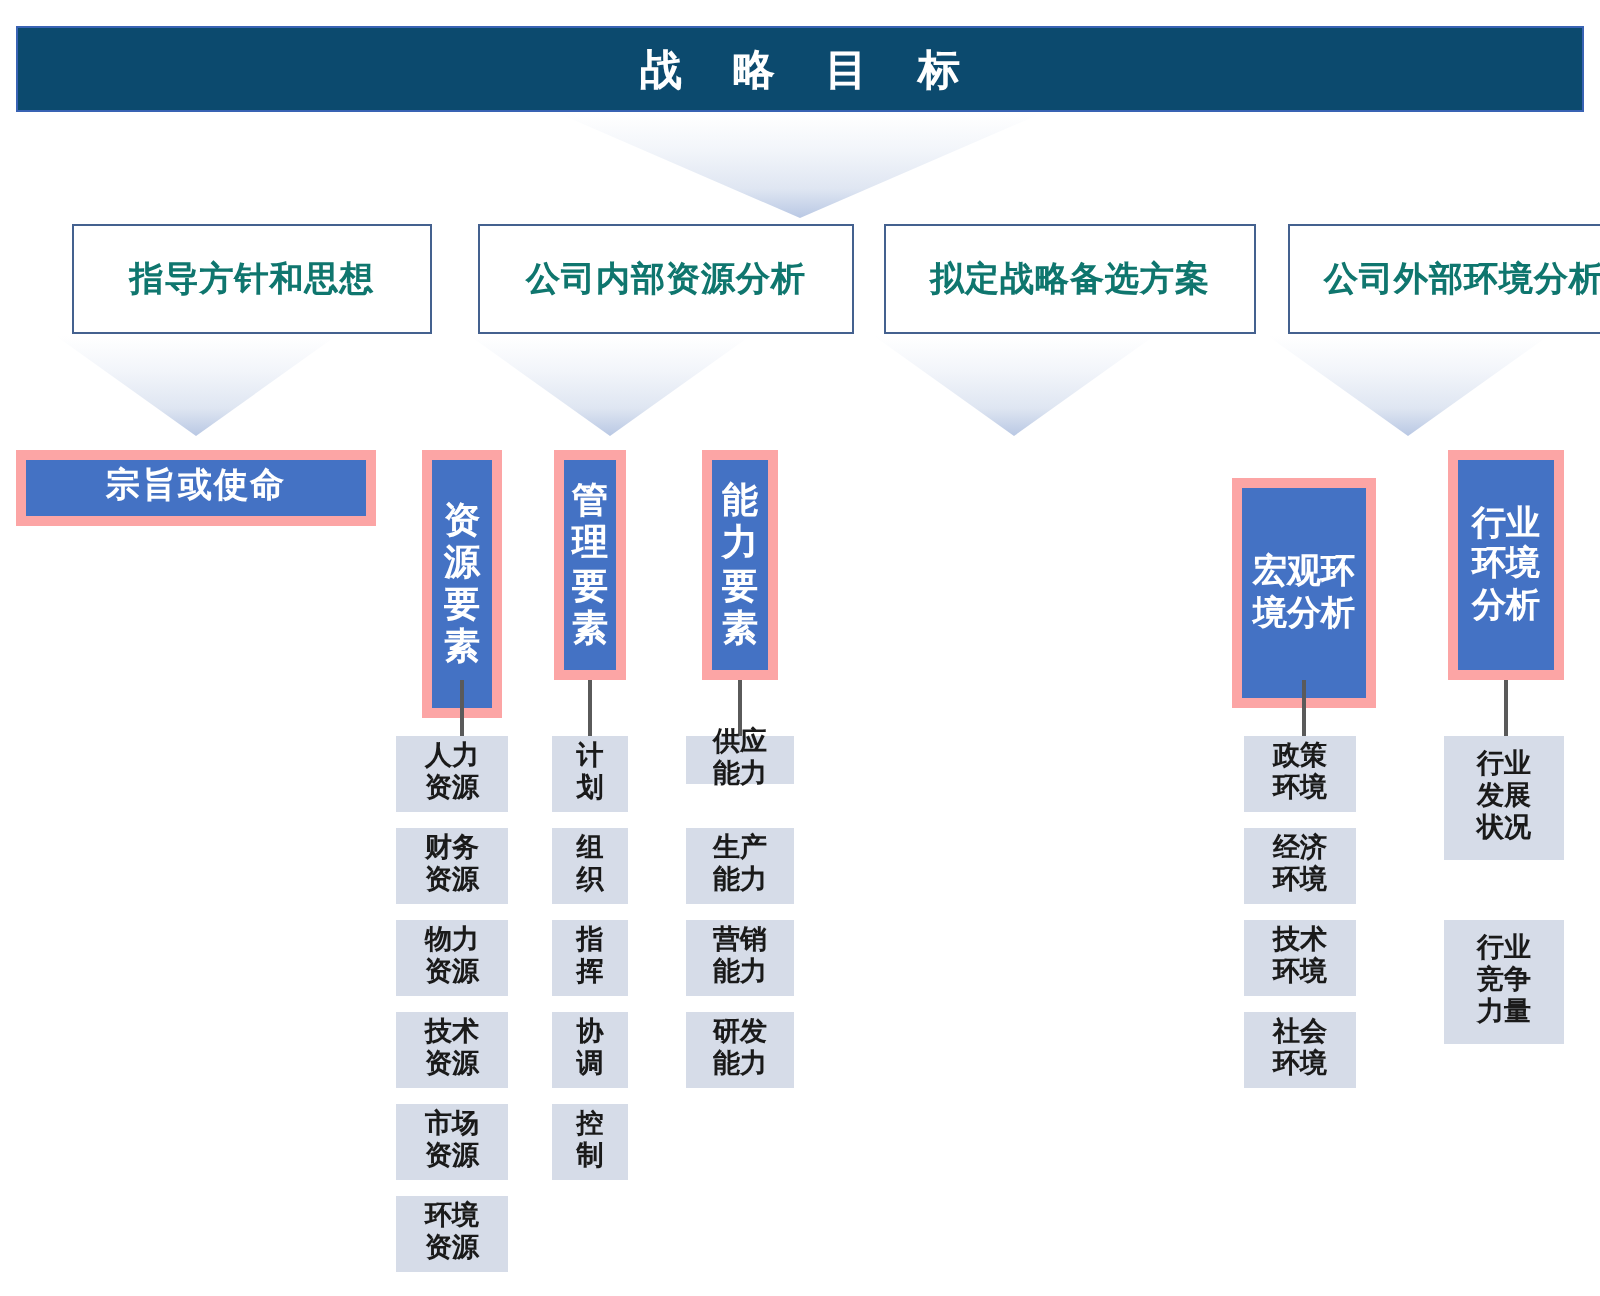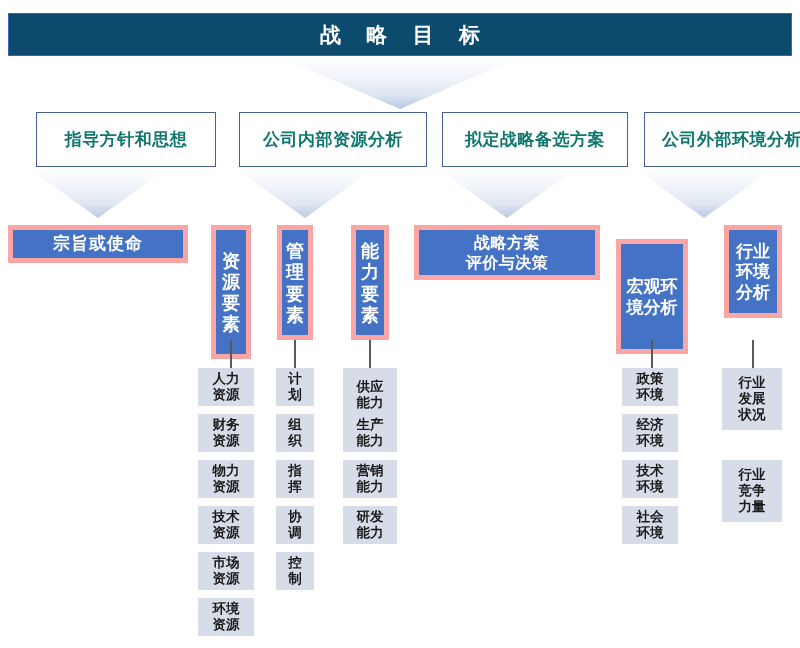--- a/index.html
+++ b/index.html
@@ -113,26 +113,20 @@
 
   <div class="abs chev" style="left:28px; top:168px; width:140px; height:50px;"></div>
   <div class="abs chev" style="left:235px; top:168px; width:140px; height:50px;"></div>
   <div class="abs chev" style="left:437px; top:168px; width:140px; height:50px;"></div>
   <div class="abs chev" style="left:634px; top:168px; width:140px; height:50px;"></div>
 
   <div class="abs blue-box wide" style="left:8px; top:225px; width:180px; height:38px;">
     <span>宗旨或使命</span>
   </div>
 
-  <div class="abs blue-box two-line" style="left:414px; top:225px; width:186px; height:55px;">
-    <div>
-      <div>战略方案</div>
-      <div>评价与决策</div>
-    </div>
-  </div>
 
   <div class="abs blue-box tall narrow" style="left:211px; top:225px; width:40px; height:134px;">
     <span>资源要素</span>
   </div>
   <div class="abs conn" style="left:230px; top:340px; height:28px;"></div>
   <div class="abs leaf-box" style="left:198px; top:368px; width:56px; height:38px;">
     <div>
       <div>人力</div>
       <div>资源</div>
     </div>
@@ -200,21 +194,21 @@
     <div>
       <div>控</div>
       <div>制</div>
     </div>
   </div>
 
   <div class="abs blue-box tall narrow" style="left:351px; top:225px; width:38px; height:115px;">
     <span>能力要素</span>
   </div>
   <div class="abs conn" style="left:369px; top:340px; height:28px;"></div>
-  <div class="abs leaf-box" style="left:343px; top:368px; width:54px; height:54px;">
+  <div class="abs leaf-box" style="left:343px; top:368px; width:54px; height:24px;">
     <div>
       <div>供应</div>
       <div>能力</div>
     </div>
   </div>
   <div class="abs leaf-box" style="left:343px; top:414px; width:54px; height:38px;">
     <div>
       <div>生产</div>
       <div>能力</div>
     </div>
@@ -254,21 +248,21 @@
       <div>环境</div>
     </div>
   </div>
   <div class="abs leaf-box" style="left:622px; top:506px; width:56px; height:38px;">
     <div>
       <div>社会</div>
       <div>环境</div>
     </div>
   </div>
 
-  <div class="abs blue-box tall" style="left:724px; top:225px; width:58px; height:93px;">
+  <div class="abs blue-box tall" style="left:724px; top:225px; width:58px; height:115px;">
     <span>行业环境分析</span>
   </div>
   <div class="abs conn" style="left:752px; top:340px; height:28px;"></div>
   <div class="abs leaf-box" style="left:722px; top:368px; width:60px; height:62px;">
     <div>
       <div>行业</div>
       <div>发展</div>
       <div>状况</div>
     </div>
   </div>

